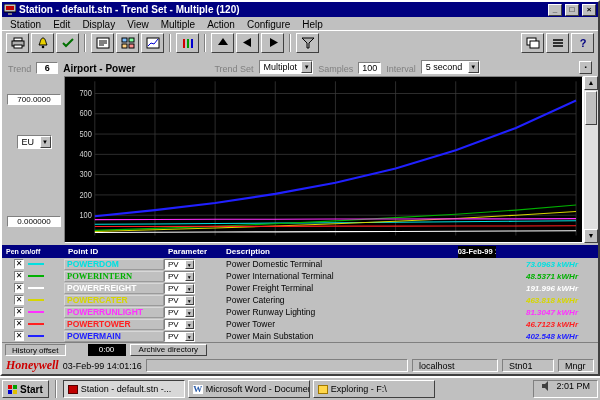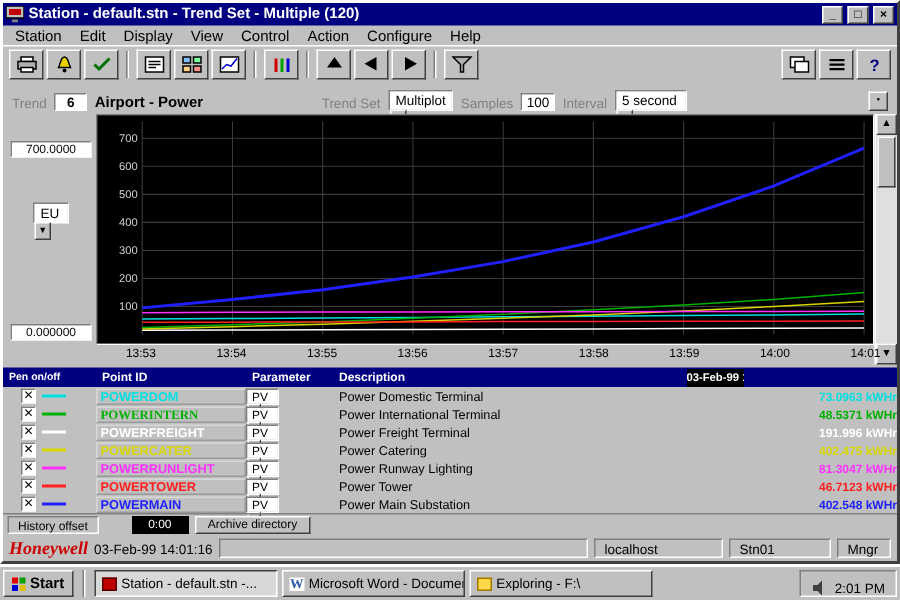--- a/index.html
+++ b/index.html
@@ -27,21 +27,21 @@
   .sep { width:2px; height:18px; margin:0 3px; border-left:1px solid #808080; border-right:1px solid #fff; flex:none; }
   .tool svg { display:block; }
   .toolbar .right { margin-left:auto; display:flex; gap:2px; }
 
   
   .trendbar { height:20px; flex:none; display:flex; align-items:flex-end; gap:5px; padding:0 6px; font-size:9px; }
   .dim { color:#808080; }
   .whitebox { background:#fff; border:1px solid; border-color:#808080 #fff #fff #808080; padding:0 3px; font-size:9px; }
   .trend-num { width:22px; text-align:center; font-weight:bold; }
   .trend-title { font-weight:bold; font-size:10px; margin-right:14px; }
-  .combo { display:flex; align-items:stretch; background:#fff; border:1px solid; border-color:#808080 #fff #fff #808080; height:14px;flex-direction:column; }
+  .combo { display:flex; align-items:stretch; background:#fff; border:1px solid; border-color:#808080 #fff #fff #808080; height:14px; }
   .combo .cval { padding:0 4px; font-size:9px; line-height:12px; background:#fff; }
   .combo .carrow { width:11px; background:#c0c0c0; border:1px solid; border-color:#fff #404040 #404040 #fff;
                    font-size:6px; line-height:10px; text-align:center; color:#000; }
   .mini-btn { width:13px; height:13px; background:#c0c0c0; border:1px solid; border-color:#fff #404040 #404040 #fff;
               font-size:6px; text-align:center; line-height:11px; margin-left:auto; }
 
   
   .chart-region { flex:1; min-height:0; display:flex; padding:2px 0 0 2px; }
   .left-controls { width:60px; flex:none; display:flex; flex-direction:column; align-items:center; padding:2px 2px;margin-top:16px; }
   .axis-box { width:54px; font-size:8px; text-align:center; }
@@ -70,21 +70,21 @@
   .cb { width:10px; height:10px; flex:none; background:#fff; border:1px solid; border-color:#808080 #fff #fff #808080;
         font-size:8px; line-height:8px; text-align:center; color:#000; }
   .pencolor { width:16px; height:2px; flex:none; }
   .pid { font-weight:bold; font-size:8.5px; white-space:nowrap; overflow:hidden; padding:0 2px;
          border:1px solid; border-color:#d8d8d8 #9a9a9a #9a9a9a #d8d8d8; height:11px; line-height:9px; }
   .param-cell { display:flex; }
   .pcombo { height:11px; }
   .pcombo .cval { font-size:8px; line-height:9px; padding:0 6px 0 3px; }
   .pcombo .carrow { width:9px; font-size:5px; line-height:8px; }
   .desc { font-size:8.5px; white-space:nowrap; overflow:hidden; padding-left:4px; }
-  .val { font-size:8px; font-weight:bold; text-align:right; padding-right:0; white-space:nowrap; }
+  .val { font-size:8px; font-weight:bold; text-align:right; padding-right:20px; white-space:nowrap;font-style:italic; }
 
   
   .history { height:15px; flex:none; display:flex; align-items:center; gap:4px; padding:1px 3px; font-size:8px;
              border-top:1px solid #808080; }
   .hlabel { padding:0 6px; height:12px; line-height:11px; border:1px solid; border-color:#808080 #fff #fff #808080; }
   .hval { width:38px; height:12px; background:#000; color:#fff; text-align:center; line-height:12px; margin-left:18px; }
   .hbtn { padding:0 8px; height:12px; line-height:10px; background:#c0c0c0;
           border:1px solid; border-color:#fff #404040 #404040 #fff; }
   .statusbar { height:17px; flex:none; display:flex; align-items:center; gap:4px; padding:1px 4px; }
   .brand { font-family:"Liberation Serif",serif; font-style:italic; font-weight:bold; color:#cc0000; font-size:12px;text-align:center; }
@@ -104,21 +104,21 @@
   .flag i:nth-child(3){background:#0000d0} .flag i:nth-child(4){background:#e0c000}
   .task { width:122px; height:18px; display:flex; align-items:center; gap:3px; padding:1px 4px; font-size:9px;
           background:#c0c0c0; border:1px solid; border-color:#fff #404040 #404040 #fff;
           white-space:nowrap; overflow:hidden; }
   .task.active { border-color:#404040 #fff #fff #404040; background:#d8d8d8; }
   .ticon { width:10px; height:9px; flex:none; }
   .ticon.station { background:#c00000; border:1px solid #500; }
   .ticon.word { background:#fff; color:#2a5caa; font-family:"Liberation Serif",serif; font-weight:bold;
                 font-size:9px; line-height:9px; text-align:center; }
   .ticon.explorer { background:#ffd74a; border:1px solid #a07800; }
-  .tray { margin-left:auto; height:18px; display:flex; align-items:flex-end; gap:5px; padding:0 7px; font-size:9px;
+  .tray { margin-left:auto; height:18px; display:flex; align-items:flex-start; gap:5px; padding:0 7px; font-size:9px;
           border:1px solid; border-color:#808080 #fff #fff #808080; }
 </style>
 </head>
 <body>
 
 <div class="screen">
   <div class="window">
 
     <div class="titlebar">
       <svg class="appicon" viewBox="0 0 12 11">
@@ -130,21 +130,21 @@
       <span class="tbtn">_</span>
       <span class="tbtn">□</span>
       <span class="tbtn">×</span>
     </div>
 
     <div class="menubar">
         <span class="menu-item">Station</span>
         <span class="menu-item">Edit</span>
         <span class="menu-item">Display</span>
         <span class="menu-item">View</span>
-        <span class="menu-item">Control</span>
+        <span class="menu-item">Multiple</span>
         <span class="menu-item">Action</span>
         <span class="menu-item">Configure</span>
         <span class="menu-item">Help</span>
       </div>
 
     <div class="toolbar">
       <span class="tool">
         <svg width="14" height="12" viewBox="0 0 14 12">
           <rect x="3" y="1" width="8" height="3" fill="#fff" stroke="#000"></rect>
           <rect x="1" y="4" width="12" height="5" fill="#b0b0b0" stroke="#000"></rect>
@@ -294,31 +294,20 @@
               <text x="27" y="17.710526315789476" fill="#d0d0d0" font-size="7.5" text-anchor="end" font-family="Liberation Sans, sans-serif">700</text>
               <polyline points="30,135.7236842105263 90.5,135.35 151,134.9763157894737 211.5,134.60263157894738 272,134.22894736842105 332.5,133.85526315789474 393,133.29473684210527 453.5,132.92105263157896 514,132.36052631578946" fill="none" stroke="#00e0e0" stroke-width="1"></polyline>
               <polyline points="30,141.32894736842104 90.5,139.46052631578948 151,137.5921052631579 211.5,135.16315789473683 272,132.54736842105262 332.5,129.55789473684212 393,126.38157894736841 453.5,122.64473684210526 514,117.9736842105263" fill="none" stroke="#00b000" stroke-width="1"></polyline>
               <polyline points="30,143.19736842105263 90.5,143.0105263157895 151,142.82368421052632 211.5,142.63684210526316 272,142.45 332.5,142.26315789473685 393,142.07631578947368 453.5,141.88947368421054 514,141.70263157894738" fill="none" stroke="#ffffff" stroke-width="1"></polyline>
               <polyline points="30,142.26315789473685 90.5,140.76842105263157 151,139.08684210526317 211.5,137.21842105263158 272,135.16315789473683 332.5,132.92105263157896 393,130.30526315789473 453.5,127.31578947368422 514,123.95263157894736" fill="none" stroke="#d6d600" stroke-width="1"></polyline>
               <polyline points="30,131.42631578947368 90.5,131.2394736842105 151,131.05263157894737 211.5,131.05263157894737 272,130.8657894736842 332.5,130.8657894736842 393,130.67894736842106 453.5,130.67894736842106 514,130.4921052631579" fill="none" stroke="#ff30ff" stroke-width="1"></polyline>
               <polyline points="30,137.77894736842106 90.5,137.77894736842106 151,137.5921052631579 211.5,137.5921052631579 272,137.40526315789475 332.5,137.40526315789475 393,137.21842105263158 453.5,137.21842105263158 514,137.03157894736842" fill="none" stroke="#ff2020" stroke-width="1"></polyline>
               <polyline points="30,128.25 90.5,122.64473684210526 151,116.10526315789474 211.5,107.69736842105263 272,97.42105263157896 332.5,84.34210526315789 393,67.52631578947367 453.5,46.97368421052632 514,21.75" fill="none" stroke="#2020ff" stroke-width="2"></polyline>
             </svg>
         </div>
-        <div class="xlabels">
-            <span style="left: 5.76923%;">13:53</span>
-            <span style="left: 17.4038%;">13:54</span>
-            <span style="left: 29.0385%;">13:55</span>
-            <span style="left: 40.6731%;">13:56</span>
-            <span style="left: 52.3077%;">13:57</span>
-            <span style="left: 63.9423%;">13:58</span>
-            <span style="left: 75.5769%;">13:59</span>
-            <span style="left: 87.2115%;">14:00</span>
-            <span style="left: 98.8462%;">14:01</span>
-          </div>
       </div>
       <div class="vscroll">
         <span class="sbtn">▲</span>
         <span class="sthumb"></span>
         <span class="strack"></span>
         <span class="sbtn">▼</span>
       </div>
     </div>
 
     <div class="tgrid thead">
@@ -386,21 +375,21 @@
           <span class="pencolor" style="background: rgb(214, 214, 0);"></span>
         </span>
         <span class="pid" style="color: rgb(214, 214, 0);">POWERCATER</span>
         <span class="param-cell">
           <span class="combo pcombo">
             <span class="cval">PV</span>
             <span class="carrow">▼</span>
           </span>
         </span>
         <span class="desc">Power Catering</span>
-        <span class="val" style="color: rgb(214, 214, 0);">402.475 kWHr</span>
+        <span class="val" style="color: rgb(214, 214, 0);">463.818 kWHr</span>
       </div>
 
       <div class="tgrid trow">
         <span class="pen-cell">
           <span class="cb">✕</span>
           <span class="pencolor" style="background: rgb(255, 48, 255);"></span>
         </span>
         <span class="pid" style="color: rgb(255, 48, 255);">POWERRUNLIGHT</span>
         <span class="param-cell">
           <span class="combo pcombo">
@@ -449,21 +438,21 @@
       <span class="hlabel">History offset</span>
       <span class="hval">0:00</span>
       <span class="hbtn">Archive directory</span>
     </div>
 
     <div class="statusbar">
       <span class="brand">Honeywell</span>
       <span class="sdate">03-Feb-99 14:01:16</span>
       <span class="spanel sfill"></span>
       <span class="spanel" style="width:86px">localhost</span>
-      <span class="spanel" style="width:68px">Stn01</span>
+      <span class="spanel" style="width:52px">Stn01</span>
       <span class="spanel" style="width:36px">Mngr</span>
     </div>
   </div>
 
   <div class="taskbar">
     <span class="startbtn">
       <span class="flag">
           <i></i>
           <i></i>
           <i></i>

